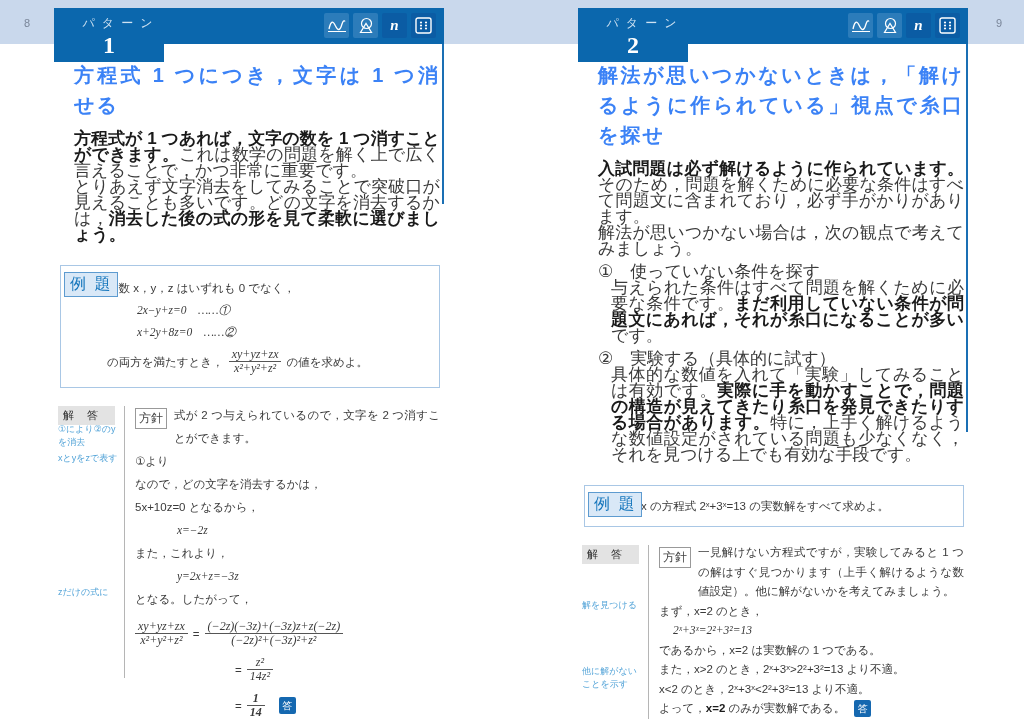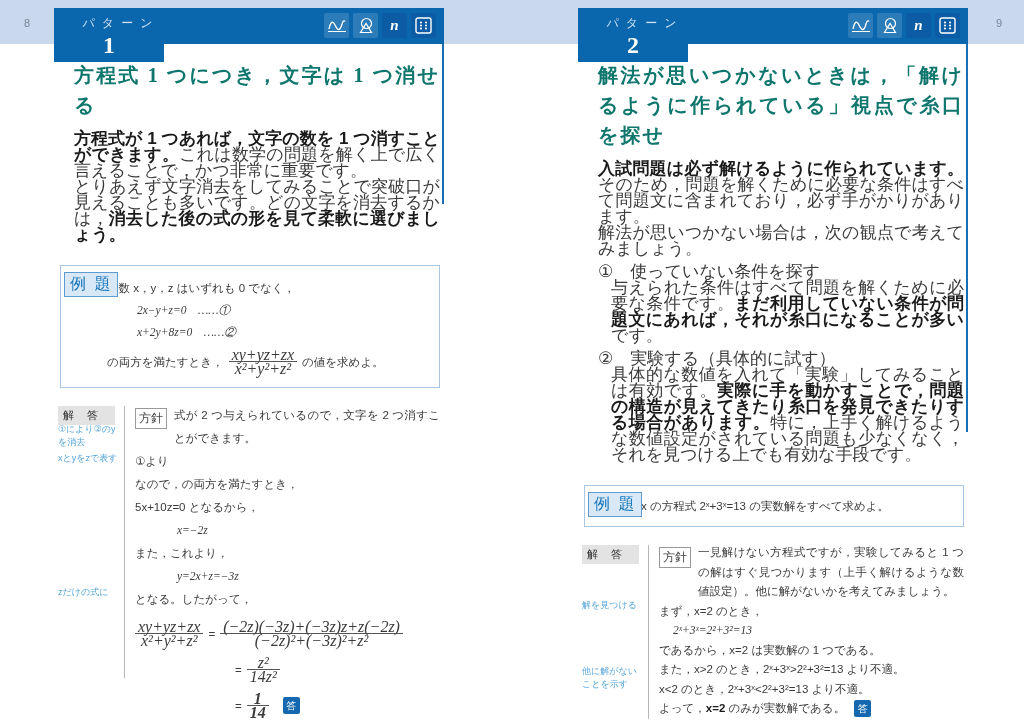--- a/index.html
+++ b/index.html
@@ -23,36 +23,36 @@
   .icon{width:25px;height:25px;border-radius:2px;display:flex;align-items:center;justify-content:center;}
   .icon.light{background:#2c7cba;}
   .icon.dark{background:#0b5ca4;}
   .icon .nglyph{color:#fff;font-family:"Liberation Serif","DejaVu Serif",serif;font-style:italic;font-weight:700;font-size:15px;}
 
   .v-rule{position:absolute;left:388px;top:44px;width:2px;background:#1a6fb4;}
   .p1 .v-rule{height:160px;}
   .p2 .v-rule{height:388px;}
 
   .content{position:absolute;top:60px;left:20px;width:366px;}
-  .title{color:#0f766e;font-weight:700;font-size:20px;line-height:30px;letter-spacing:2px;text-align:justify;font-family:Liberation Serif, serif;}
+  .title{color:#3b82f6;font-weight:700;font-size:20px;line-height:30px;letter-spacing:2px;text-align:justify;}
   .intro{margin-top:11px;font-size:17px;line-height:16px;color:#3a3a3a;text-align:justify;}
   .b{font-weight:700;color:#1a1a1a;}
   .item{margin-top:7px;}
   .item-body{padding-left:13px;text-align:justify;}
 
   .exbox{position:relative;margin-top:22px;margin-left:-14px;width:380px;border:1px solid #a9c7e5;background:#fff;box-sizing:border-box;}
   .p1 .exbox{padding:11px 10px 12px 46px;}
   .p2 .exbox{padding:9px 10px 9px 56px;}
   .exlabel{position:absolute;left:3px;top:6px;background:#d9e8f7;border:1px solid #5d9bd0;color:#1274bb;font-size:16px;padding:1px 5px;letter-spacing:2px;white-space:nowrap;}
   .exline{font-size:11.5px;line-height:22px;color:#3a3a3a;}
   .exeq{margin-left:30px;}
   .exfrow{display:flex;align-items:center;gap:5px;margin-top:5px;}
   .math{font-family:"Liberation Serif","DejaVu Serif",serif;font-style:italic;}
 
-  .frac{display:inline-block;text-align:center;vertical-align:middle;font-size:16px;line-height:13px;font-family:"Liberation Serif","DejaVu Serif",serif;font-style:italic;}
+  .frac{display:inline-block;text-align:center;vertical-align:middle;font-size:12px;line-height:13px;font-family:"Liberation Serif","DejaVu Serif",serif;font-style:italic;}
   .frac .fn{display:block;padding:0 3px;border-bottom:1px solid #555;}
   .frac .fd{display:block;padding:0 3px;}
   .frac.bold .fn,.frac.bold .fd{font-weight:700;}
 
   .solution{position:relative;margin-top:16px;margin-left:-16px;padding-left:77px;}
   .sol-label{position:absolute;left:0;top:2px;background:#e3e3e3;color:#2a2a2a;font-size:11px;padding:2px 12px 2px 5px;letter-spacing:5px;white-space:nowrap;}
   .sol-divider{position:absolute;left:66px;top:2px;width:1px;background:#b5b5b5;}
   .p1 .sol-divider{height:272px;}
   .p2 .sol-divider{height:174px;}
   .note{position:absolute;left:0;width:64px;font-size:9px;line-height:13px;color:#54a4d8;}
@@ -148,21 +148,21 @@
         <span class="sol-divider"></span>
         <div class="note note1">①により②のyを消去</div>
         <div class="note note2">xとyをzで表す</div>
         <div class="note note3">zだけの式に</div>
 
         <div class="policy">
           <span class="policy-label">方針</span>
           <span class="policy-text">式が 2 つ与えられているので，文字を 2 つ消すことができます。</span>
         </div>
         <div class="sol-line">①より</div>
-        <div class="sol-line">なので，の両方を満たすとき，</div>
+        <div class="sol-line">なので，どの文字を消去するかは，</div>
         <div class="sol-line">5x+10z=0 となるから，</div>
         <div class="sol-line indent math">x=−2z</div>
         <div class="sol-line">また，これより，</div>
         <div class="sol-line indent math">y=2x+z=−3z</div>
         <div class="sol-line">となる。したがって，</div>
 
         <div class="eqrow">
           <span class="frac">
               <span class="fn">xy+yz+zx</span>
               <span class="fd">x²+y²+z²</span>

